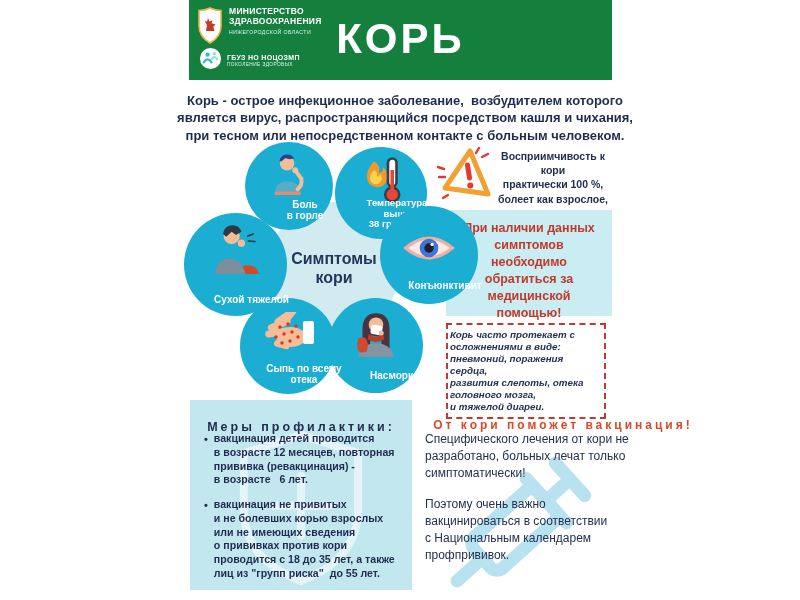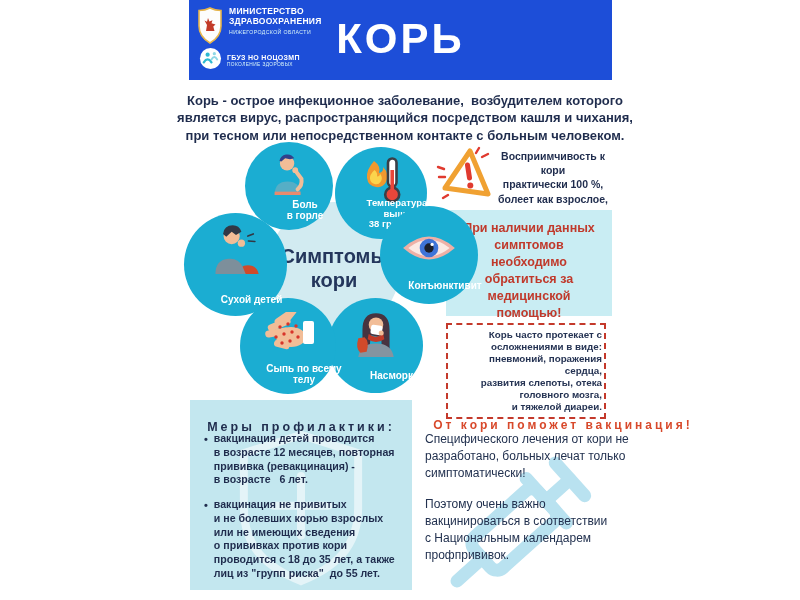--- a/index.html
+++ b/index.html
@@ -2,55 +2,55 @@
 <html><head>
 <meta charset="utf-8">
 <style>
   * { margin:0; padding:0; box-sizing:border-box; }
   html,body { width:800px; height:600px; background:#ffffff; overflow:hidden;
               font-family:"Liberation Sans", sans-serif; }
   .poster { position:relative; width:800px; height:600px; background:#fff; }
   .preline { white-space:pre-wrap; }
 
   
-  .header { position:absolute; left:189px; top:0; width:423px; height:80px; background:#1d4ed8; }
+  .header { position:absolute; left:189px; top:0; width:423px; height:80px; background:#15803d; }
   .logo-ministry { position:absolute; left:8px; top:7px; display:flex; gap:6px; align-items:flex-start; }
   .logo-ministry .txt b { display:block; color:#fff; font-size:8.5px; line-height:1.15; letter-spacing:.3px; white-space:pre-wrap; }
   .logo-ministry .txt small { display:block; color:#d8f4f8; font-size:5.2px; letter-spacing:.4px; margin-top:2px; }
   .logo-org { position:absolute; left:10px; top:47px; display:flex; gap:5px; align-items:center; }
   .logo-org .txt b { display:block; color:#fff; font-size:7px; line-height:1.2; letter-spacing:.3px; }
   .logo-org .txt small { display:block; color:#d8f4f8; font-size:4.8px; letter-spacing:.4px; }
   .title { position:absolute; left:0; right:0; top:15px; text-align:center; color:#fff;
            font-size:42px; font-weight:bold; letter-spacing:3px; }
 
   
   .intro { position:absolute; left:165px; top:92px; width:480px; text-align:center;
            color:#1f2c4d; font-size:13px; font-weight:bold; line-height:1.33; }
 
   
   .circle { position:absolute; border-radius:50%; background:#1badd2; z-index:2; }
   .circle .icon { position:absolute; top:9px; left:50%; transform:translateX(-50%); }
   .circle .label { position:absolute; bottom:9px; left:16px; width:100%; text-align:center;
                    color:#fff; font-weight:bold; font-size:10px; line-height:1.12; white-space:pre-wrap; }
   .center-circle { position:absolute; left:268px; top:202px; width:132px; height:132px; border-radius:50%;
                    background:#d2ebf1; z-index:1; display:flex; align-items:center; justify-content:center; }
-  .center-circle .label { color:#24365c; font-size:20px; font-weight:bold; text-align:center;
+  .center-circle .label { color:#24365c; font-size:16px; font-weight:bold; text-align:center;
                           line-height:1.2; white-space:pre-wrap; }
 
   
   .warning-triangle { position:absolute; left:436px; top:145px; z-index:2; }
   .susceptibility { position:absolute; left:490px; top:149px; width:126px; text-align:center;
                     color:#1f2c4d; font-size:10.5px; font-weight:bold; line-height:1.35; }
   .seek-help-box { position:absolute; left:446px; top:210px; width:166px; height:106px;
                    background:#c9edf3; z-index:1; display:flex; align-items:center; justify-content:center; }
   .seek-help-box .txt { color:#c0392b; font-size:12.5px; font-weight:bold; text-align:center; line-height:1.36;margin-top:15px; }
   .complications-box { position:absolute; left:446px; top:323px; width:160px; min-height:71px;
                        background:#fff; border:2px dashed #c4392b; padding:4px 2px;
                        display:flex; align-items:center; justify-content:center; }
-  .complications-box .txt { color:#253353; font-size:9.8px; font-weight:bold; text-align:right; line-height:1.22; }
+  .complications-box .txt { color:#253353; font-size:9.8px; font-weight:bold; text-align:left; line-height:1.22;font-style:italic; }
 
   
   .prevention { position:absolute; left:190px; top:400px; width:222px; height:190px;
                 background:#c3e7ef; overflow:hidden; }
   .prevention .wm { position:absolute; left:36px; top:28px; z-index:0; }
   .prevention .title { position:relative; z-index:1; text-align:center; margin-top:5px;
                        color:#1f2c4d; font-size:12.5px; font-weight:bold; }
   .prevention .bullets { position:relative; z-index:1; margin-top:13px; padding:0 8px 0 14px; }
   .bullet { display:flex; gap:6px; margin-bottom:11px; }
   .bullet .dot { color:#1f2c4d; font-size:11px; font-weight:bold; line-height:1.3; }
@@ -186,35 +186,35 @@
           <circle cx="31" cy="20" r="1.7"></circle>
             <circle cx="15" cy="25" r="1.7"></circle>
             <circle cx="35" cy="14" r="1.7"></circle>
           <circle cx="29" cy="29" r="1.7"></circle>
             <circle cx="21" cy="31" r="1.7"></circle>
             <circle cx="37" cy="25" r="1.7"></circle>
         </g>
       </svg>
     </span>
     <span class="label">Сыпь по всему
-телу</span>
+отека</span>
   </div>
 
   <div class="circle" style="left:184px; top:213px; width:103px; height:103px;">
     <span class="icon">
       <svg width="54" height="52" viewBox="0 0 50 48">
         <path d="M26 48 q2-8 10-8 q8 0 10 8 z" fill="#cf4a2a"></path>
         <path d="M6 48 q0-13 12-14 q9-1 13 7 l3 7 z" fill="#7d8f9b"></path>
         <circle cx="21" cy="13" r="7.5" fill="#f2bd97"></circle>
         <path d="M13 11 q1-8 9-8 q6 0 8 6 l-5 3 -4-3 -5 4.5 z" fill="#313845"></path>
         <circle cx="30" cy="19.5" r="3.4" fill="#f2bd97"></circle>
         <path d="M36 13 l5-2 M36.5 17.5 l6 .5" stroke="#313845" stroke-width="1.5" stroke-linecap="round"></path>
       </svg>
     </span>
-    <span class="label" style="bottom:11px;">Сухой детей</span>
+    <span class="label" style="bottom:11px;">Сухой тяжелой</span>
   </div>
 
   <span class="warning-triangle">
     <svg width="62" height="58" viewBox="0 0 62 58">
       <path d="M34 6 L52 49 L9 43 Z" fill="#ffffff" stroke="#f0a132" stroke-width="5" stroke-linejoin="round"></path>
       <g stroke="#e03a2f" stroke-width="2.4" stroke-linecap="round">
         <line x1="2" y1="22" x2="8" y2="24"></line>
         <line x1="3" y1="32" x2="9" y2="32"></line>
         <line x1="43" y1="3" x2="40" y2="8"></line>
         <line x1="52" y1="9" x2="46" y2="12"></line>

